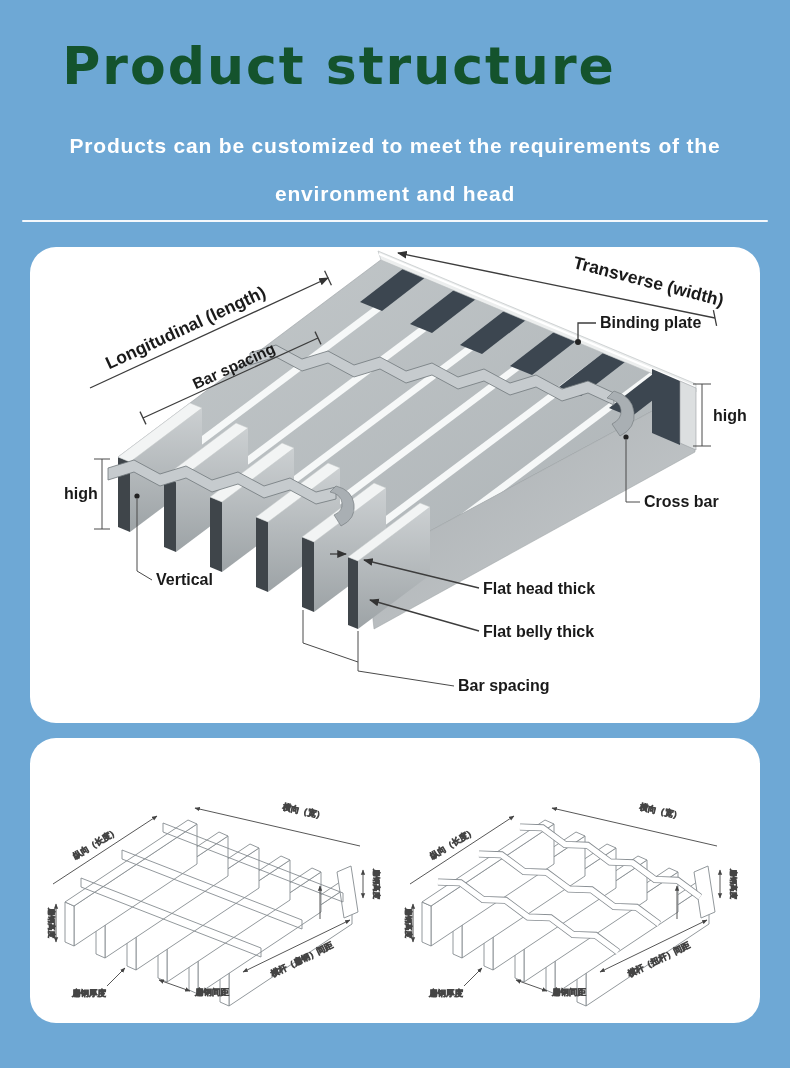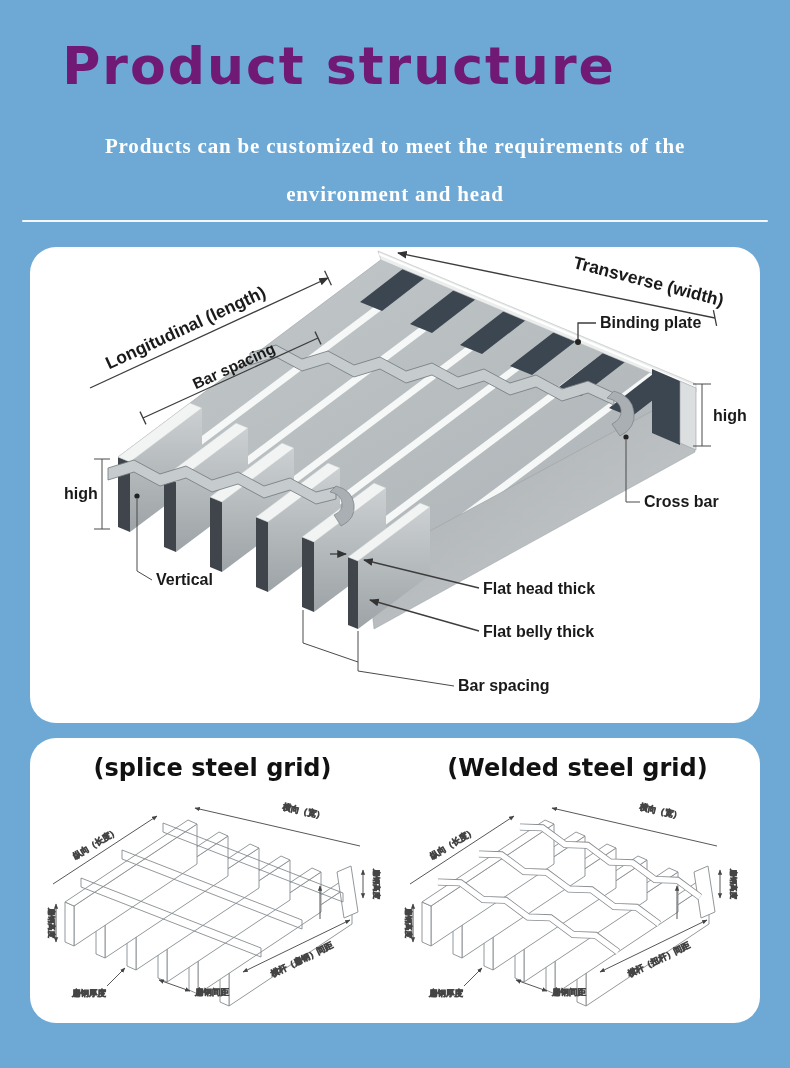--- a/index.html
+++ b/index.html
@@ -7,26 +7,26 @@
     position:relative;
     width:790px;height:1068px;
     background:#6ea8d5;
     font-family:"Liberation Sans", sans-serif;
     overflow:hidden;
   }
   .hero-title{
     position:absolute;top:36px;left:0;width:678px;
     text-align:center;
     font-family:"DejaVu Sans", sans-serif;
-    font-size:52px;font-weight:bold;color:#701a75;
+    font-size:52px;font-weight:bold;color:#14532d;
     letter-spacing:2px;
   }
   .hero-sub{
     position:absolute;left:0;width:790px;text-align:center;
-    font-family:Liberation Serif, serif;
+    font-family:Liberation Sans, sans-serif;
     font-size:21px;font-weight:bold;color:#ffffff;letter-spacing:0.8px;
   }
   .sub1{top:134px;}
   .sub2{top:182px;}
   .divider{
     position:absolute;top:220px;left:22px;width:746px;height:2px;
     background:#ffffff;opacity:0.92;border-radius:1px;
   }
   .panel{
     position:absolute;left:30px;width:730px;background:#ffffff;border-radius:26px;
@@ -209,22 +209,20 @@
       <line class="dimthin" x1="328" y1="384" x2="328" y2="424"></line>
       <line class="dimthin" x1="273" y1="396" x2="328" y2="415"></line>
       <line class="dimthin" x1="328" y1="424" x2="424" y2="439"></line>
     </g>
     <text class="lbl" x="428" y="444">Bar spacing</text>
   </g>
 </svg>
 </div>
 
 <div class="panel panel-2">
-  <h2 class="h-left">(splice steel grid)</h2>
-  <h2 class="h-right">(Welded steel grid)</h2>
 
   <svg id="splice-svg" width="340" height="230" viewBox="0 0 340 230">
     <defs>
       <marker id="ah2" viewBox="0 0 10 10" refX="9" refY="5" markerWidth="6" markerHeight="6" orient="auto-start-reverse">
         <path d="M0,1 L10,5 L0,9 z" fill="#444"></path>
       </marker>
     </defs>
 
     <g>
       <g>

